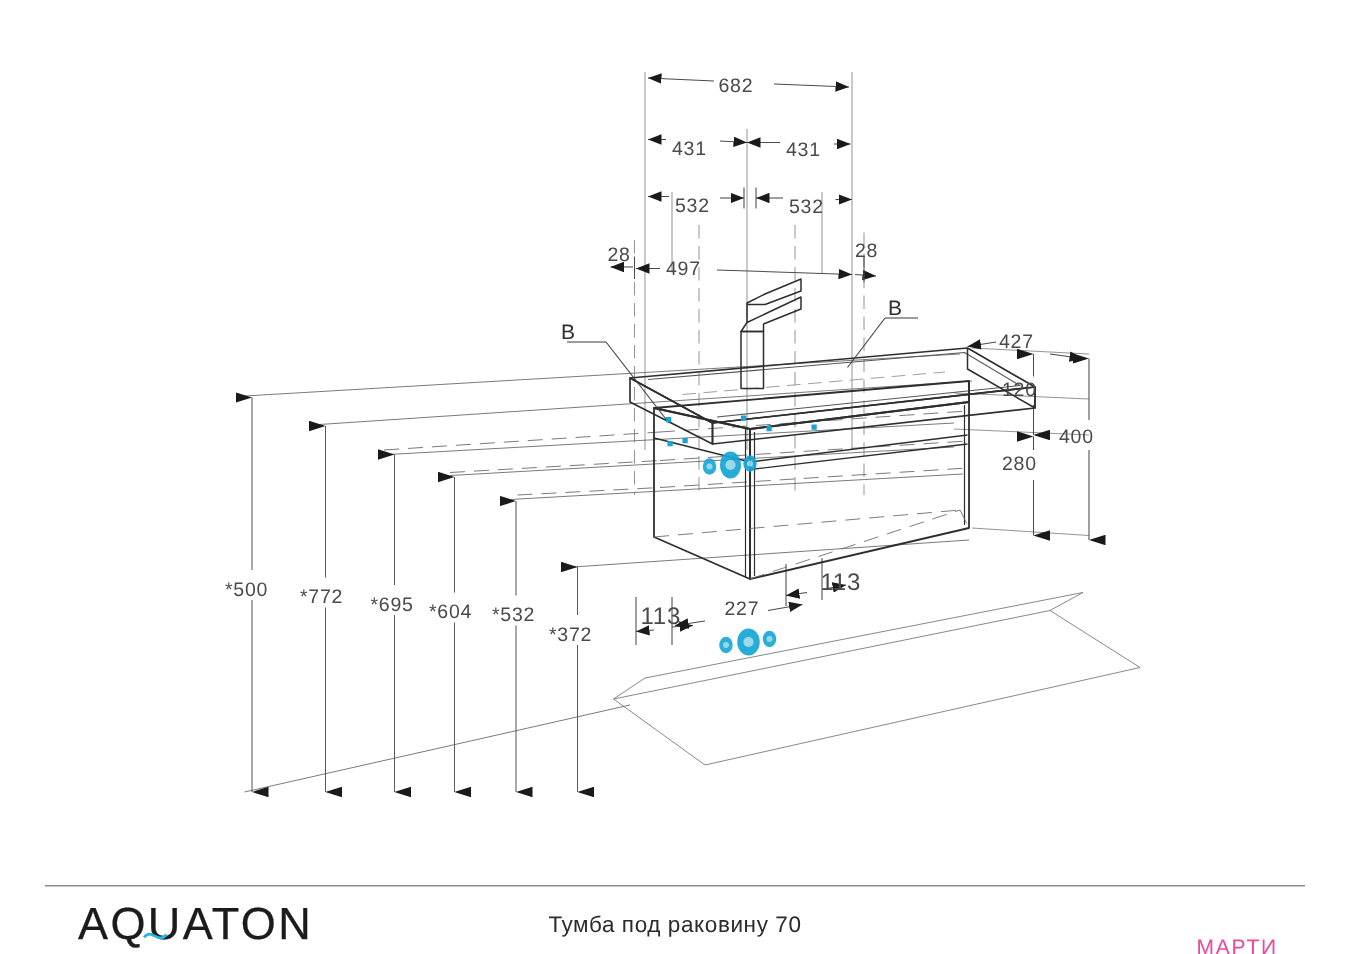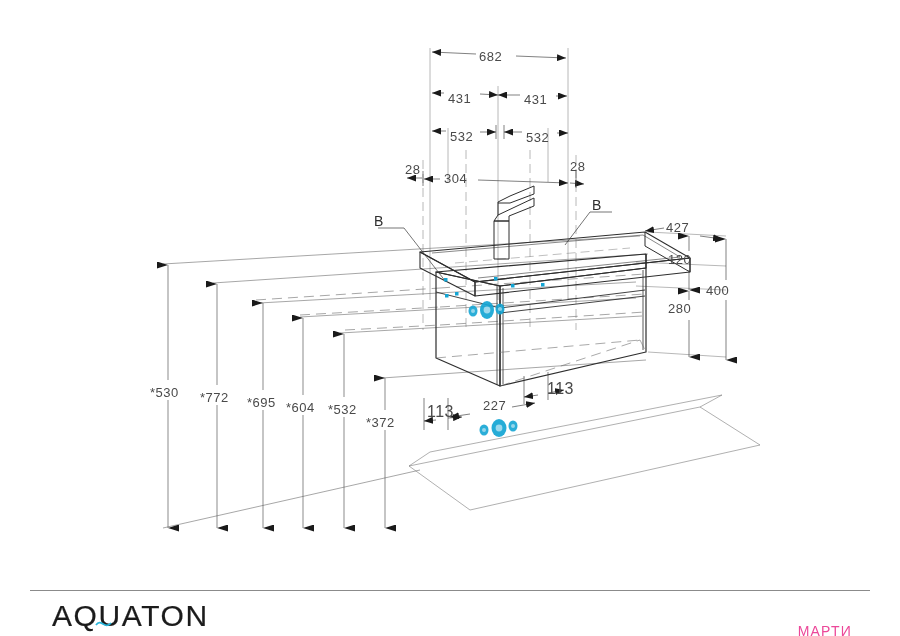--- a/index.html
+++ b/index.html
@@ -275,33 +275,33 @@
     </g>
   </svg>
 
   <div>
     <span class="dim" style="left:479px;top:50px;">682</span>
     <span class="dim" style="left:448px;top:92px;">431</span>
     <span class="dim" style="left:524px;top:93px;">431</span>
     <span class="dim" style="left:450px;top:130px;">532</span>
     <span class="dim" style="left:526px;top:131px;">532</span>
     <span class="dim" style="left:405px;top:163px;">28</span>
-    <span class="dim" style="left:444px;top:172px;">304</span>
+    <span class="dim" style="left:444px;top:172px;">497</span>
     <span class="dim" style="left:570px;top:160px;">28</span>
   </div>
 
   <div>
     <span class="dim" style="left:666px;top:221px;">427</span>
     <span class="dim" style="left:668px;top:253px;">120</span>
     <span class="dim" style="left:668px;top:302px;">280</span>
     <span class="dim" style="left:706px;top:284px;">400</span>
   </div>
 
   <div>
-    <span class="dim" style="left:150px;top:386px;">*530</span>
+    <span class="dim" style="left:150px;top:386px;">*500</span>
     <span class="dim" style="left:200px;top:391px;">*772</span>
     <span class="dim" style="left:247px;top:396px;">*695</span>
     <span class="dim" style="left:286px;top:401px;">*604</span>
     <span class="dim" style="left:328px;top:403px;">*532</span>
     <span class="dim" style="left:366px;top:416px;">*372</span>
   </div>
 
   <div>
     <span class="dim small" style="left:427px;top:404px;">113</span>
     <span class="dim" style="left:483px;top:399px;">227</span>
@@ -314,16 +314,17 @@
   </div>
 
   <div id="footer">
     <div id="footer-rule"></div>
 
     <svg id="logo" viewBox="0 0 240 34">
       <text x="0" y="27" font-family="Liberation Sans, sans-serif" font-size="30" letter-spacing="1.6" fill="#1b1b1b" stroke="#1b1b1b" stroke-width="0.2">AQUATON</text>
       <path d="M44,26 C49,19 53,31 59,24" stroke="#29b6dc" stroke-width="1.8" fill="none"></path>
     </svg>
 
+    <div id="footer-title">Тумба под раковину 70</div>
     <div id="footer-model">МАРТИ</div>
   </div>
 
 </div>
 
 </body></html>

